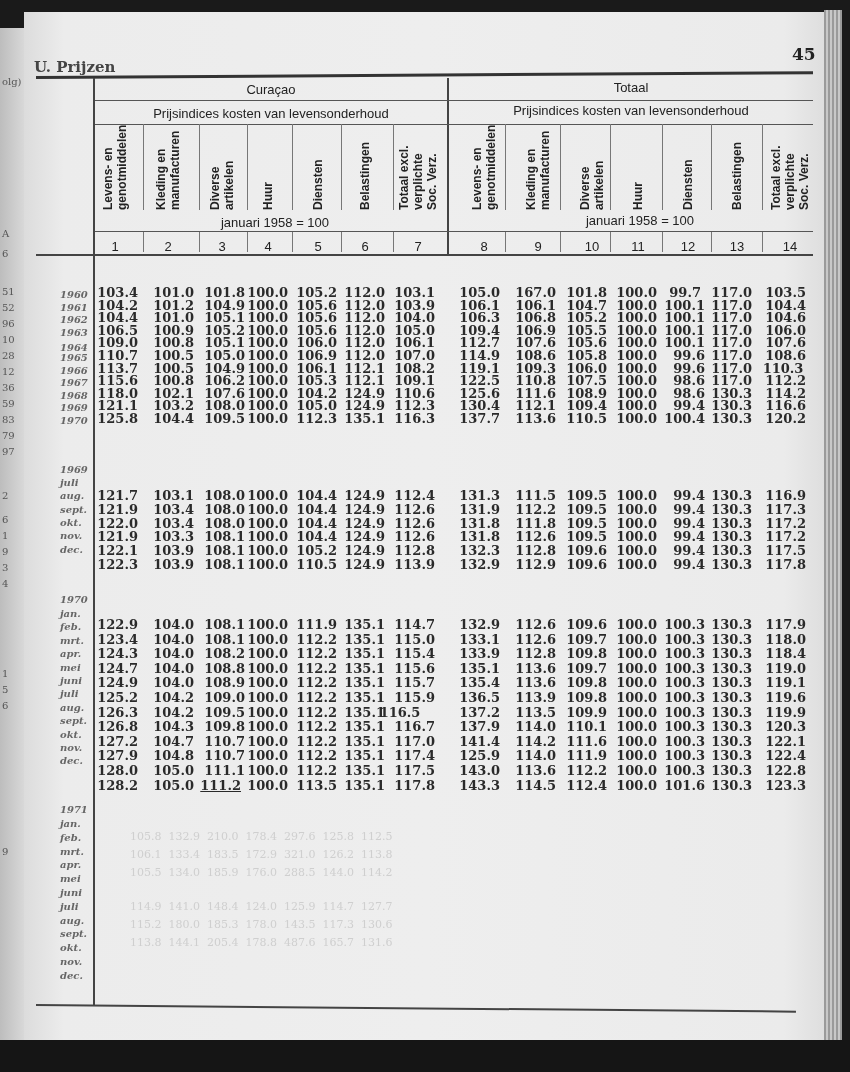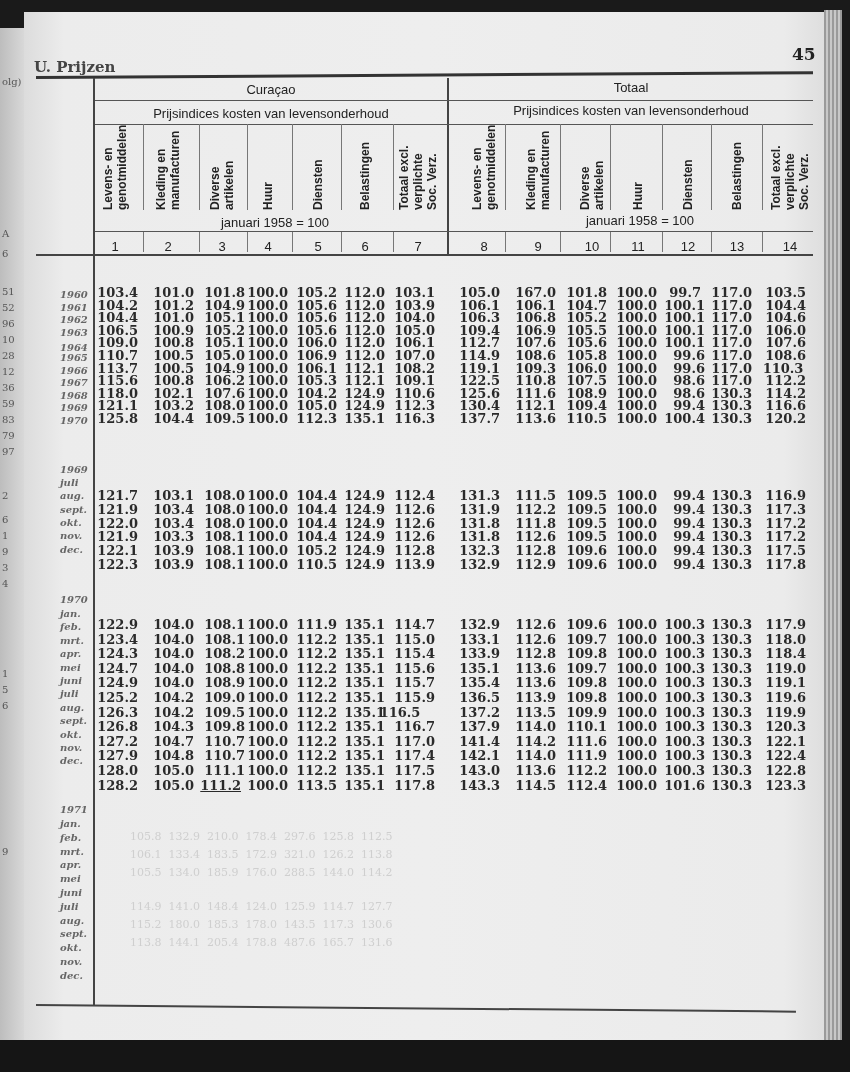--- a/index.html
+++ b/index.html
@@ -609,21 +609,21 @@
       <span class="cell" style="left: 760px;">122.1</span>
     </div>
     <div class="row" style="top: 748.4px;">
       <span class="cell" style="left: 92px;">127.9</span>
       <span class="cell" style="left: 148px;">104.8</span>
       <span class="cell" style="left: 199px;">110.7</span>
       <span class="cell" style="left: 242px;">100.0</span>
       <span class="cell" style="left: 291px;">112.2</span>
       <span class="cell" style="left: 339px;">135.1</span>
       <span class="cell" style="left: 389px;">117.4</span>
-      <span class="cell" style="left: 454px;">142.1</span>
+      <span class="cell" style="left: 454px;">125.9</span>
       <span class="cell" style="left: 510px;">114.0</span>
       <span class="cell" style="left: 561px;">111.9</span>
       <span class="cell" style="left: 611px;">100.0</span>
       <span class="cell" style="left: 659px;">100.3</span>
       <span class="cell" style="left: 706px;">130.3</span>
       <span class="cell" style="left: 760px;">122.4</span>
     </div>
     <div class="row" style="top: 763px;">
       <span class="cell" style="left: 92px;">128.0</span>
       <span class="cell" style="left: 148px;">105.0</span>

